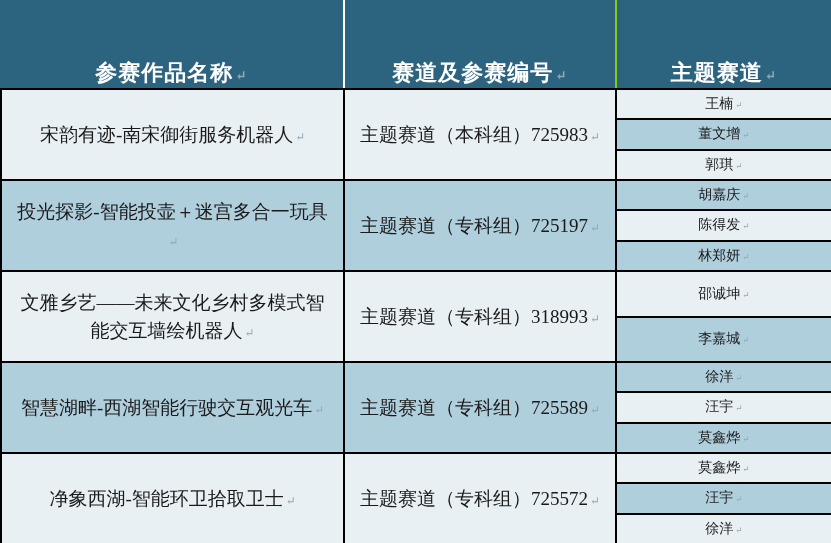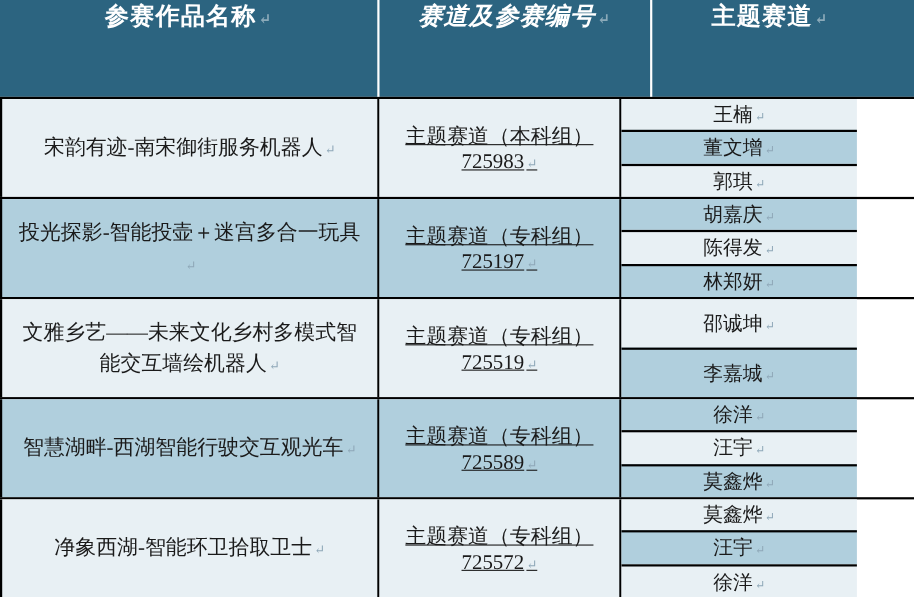--- a/index.html
+++ b/index.html
@@ -10,37 +10,37 @@
     --border:#000000;
     --mark:#8FA8B8;
   }
   *{box-sizing:border-box;margin:0;padding:0;}
   html,body{background:#fff;}
   body{font-family:"Liberation Serif","DejaVu Serif",serif;color:#1a1a1a;}
   .table{width:831px;height:543px;overflow:hidden;background:#fff;}
 
   
   .header-row{height:88px;display:flex;background:var(--header-bg);}
-  .hcell{display:flex;align-items:flex-start;justify-content:center;
+  .hcell{display:flex;align-items:flex-end;justify-content:center;
          color:var(--header-text);font-weight:bold;font-size:22px;letter-spacing:1px;}
   .hcell.c1{width:345px;border-right:2px solid #fff;}
-  .hcell.c2{width:248px;border-right:2px solid #ffffff;font-style:italic;}
+  .hcell.c2{width:272px;border-right:2px solid #84cc16;}
   .hcell.c3{width:214px;}
   .hcell .pm::after{color:rgba(255,255,255,.45);}
 
   
   .tbody{height:455px;display:flex;flex-direction:column;border-top:2px solid var(--border);}
   .group{flex:1;display:flex;min-height:0;}
   .group + .group{border-top:2px solid var(--border);}
   .cell{display:flex;align-items:center;justify-content:center;text-align:center;}
   .col1{width:345px;border-left:2px solid var(--border);border-right:2px solid var(--border);
         font-size:19px;line-height:1.45;padding:4px 14px;}
-  .col2{width:220px;border-right:2px solid var(--border);font-size:19px;padding:16px 4px;text-decoration:underline;}
+  .col2{width:272px;border-right:2px solid var(--border);font-size:19px;padding:16px 4px;}
   .col3{width:214px;display:flex;flex-direction:column;}
-  .ncell{flex:1;display:flex;align-items:center;justify-content:center;font-size:18px;min-height:0;}
+  .ncell{flex:1;display:flex;align-items:center;justify-content:center;font-size:14px;min-height:0;}
   .ncell + .ncell{border-top:2px solid var(--border);}
 
   
   .group.shade-light .cell{background:var(--cell-light);}
   .group.shade-medium .cell{background:var(--cell-medium);}
   
   .ncell.shade-light{background:var(--cell-light);}
   .ncell.shade-medium{background:var(--cell-medium);}
 
   
@@ -103,21 +103,21 @@
             <span class="pm">林郑妍</span>
           </div>
       </div>
     </div>
 
     <div class="group shade-light">
       <div class="cell col1">
         <span class="pm">文雅乡艺——未来文化乡村多模式智能交互墙绘机器人</span>
       </div>
       <div class="cell col2">
-        <span class="pm">主题赛道（专科组）725519</span>
+        <span class="pm">主题赛道（专科组）318993</span>
       </div>
       <div class="col3">
         <div class="ncell shade-light">
             <span class="pm">邵诚坤</span>
           </div>
         <div class="ncell shade-medium">
             <span class="pm">李嘉城</span>
           </div>
       </div>
     </div>

